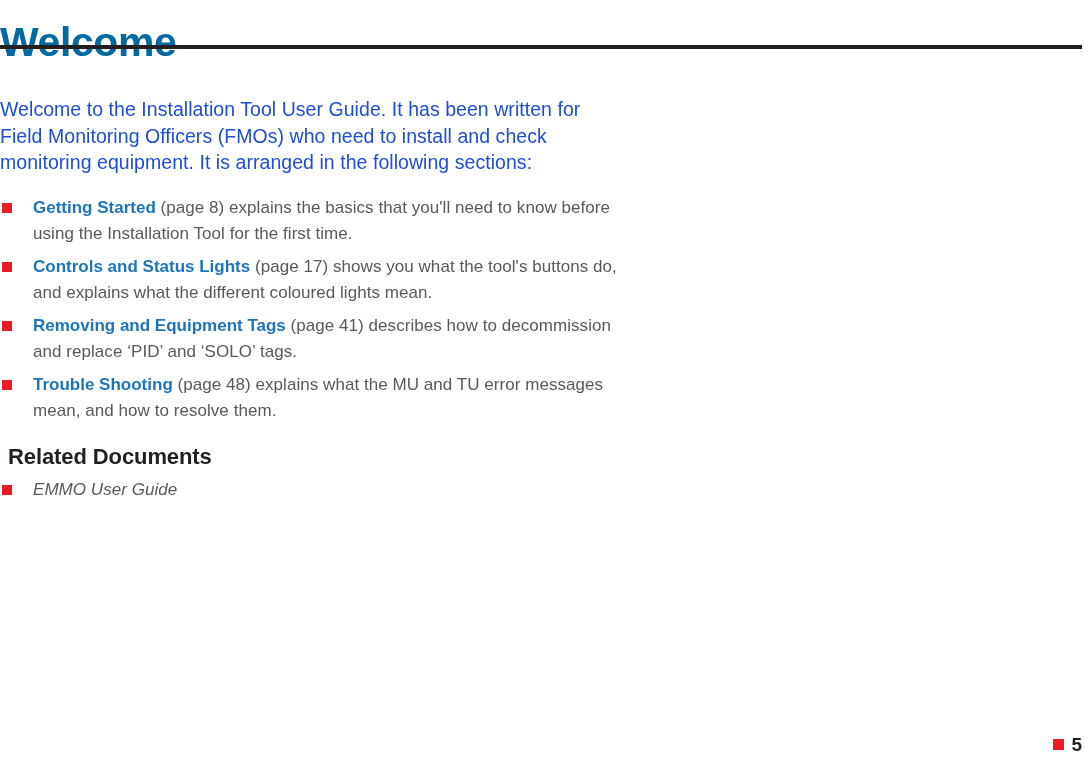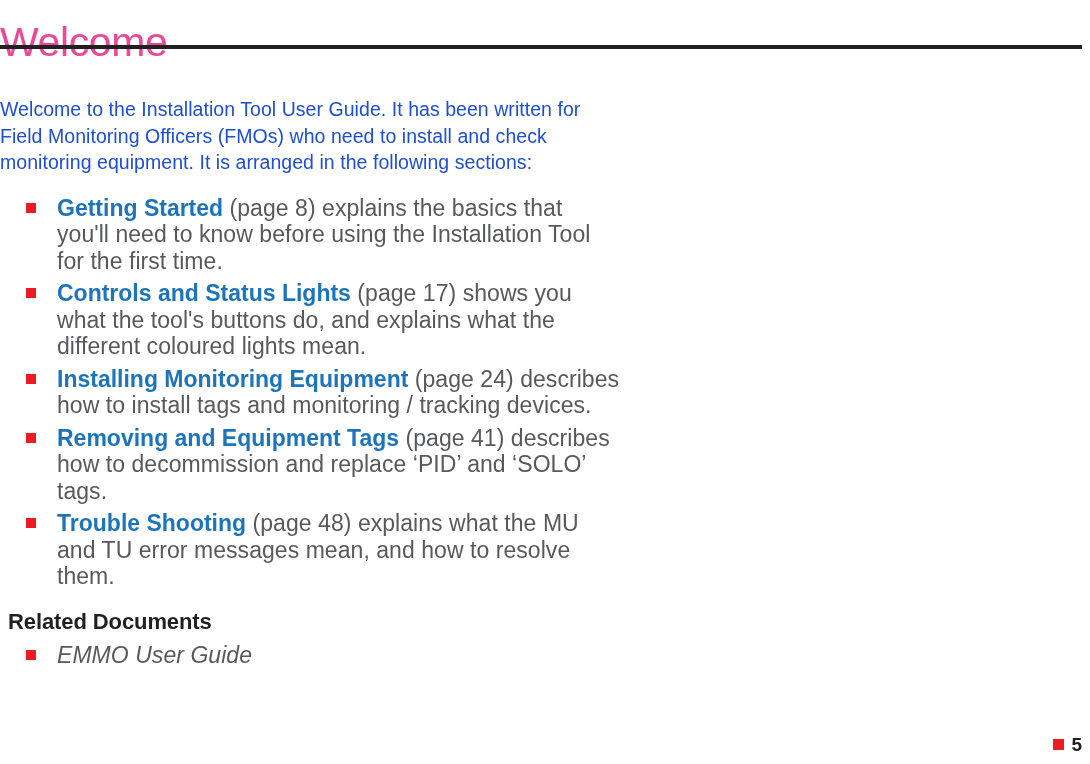--- a/index.html
+++ b/index.html
@@ -22,23 +22,23 @@
     width: 1090px;
     height: 764px;
   }
 
   
   .page-title {
     position: absolute;
     left: 0px;
     top: -9px;
     font-size: 41px;
-    font-weight: normal;
+    font-weight: bold;
     letter-spacing: -0.4px;
-    color: #ec4899;
+    color: #0369a1;
     line-height: 48px;
     white-space: nowrap;
   }
 
   .title-rule {
     position: absolute;
     left: 0px;
     top: 45px;
     width: 1082px;
     height: 4px;
@@ -66,27 +66,26 @@
   .bullet-list {
     margin: 0;
     padding: 0;
     list-style: none;
     margin-top: 19px;
   }
 
   .bullet-item {
     position: relative;
     padding-left: 33px;
-    font-size: 23px;
+    font-size: 17px;
     font-weight: 300;
     color: #58595b;
     line-height: 26.5px;
     letter-spacing: 0.05px;
     margin-bottom: 6px;
-    margin-left: 24px;
   }
 
   .bullet-marker {
     position: absolute;
     left: 2px;
     top: 8px;
     width: 10px;
     height: 10px;
     background: #ed1c24;
   }
@@ -163,24 +162,20 @@
       <li class="bullet-item">
         <span class="bullet-marker"></span>
         <span class="section-link">Getting Started</span><span> (page 8) explains the basics that you'll need to know before using the Installation Tool for the first time.</span>
       </li>
 
       <li class="bullet-item">
         <span class="bullet-marker"></span>
         <span class="section-link">Controls and Status Lights</span><span> (page 17) shows you what the tool's buttons do, and explains what the different coloured lights mean.</span>
       </li>
 
-      <li class="bullet-item">
-        <span class="bullet-marker"></span>
-        <span class="section-link">Installing Monitoring Equipment</span><span> (page 24) describes how to install tags and monitoring / tracking devices.</span>
-      </li>
 
       <li class="bullet-item">
         <span class="bullet-marker"></span>
         <span class="section-link">Removing and Equipment Tags</span><span> (page 41) describes how to decommission and replace ‘PID’ and ‘SOLO’ tags.</span>
       </li>
 
 
       <li class="bullet-item">
         <span class="bullet-marker"></span>
         <span class="section-link">Trouble Shooting</span><span> (page 48) explains what the MU and TU error messages mean, and how to resolve them.</span>

